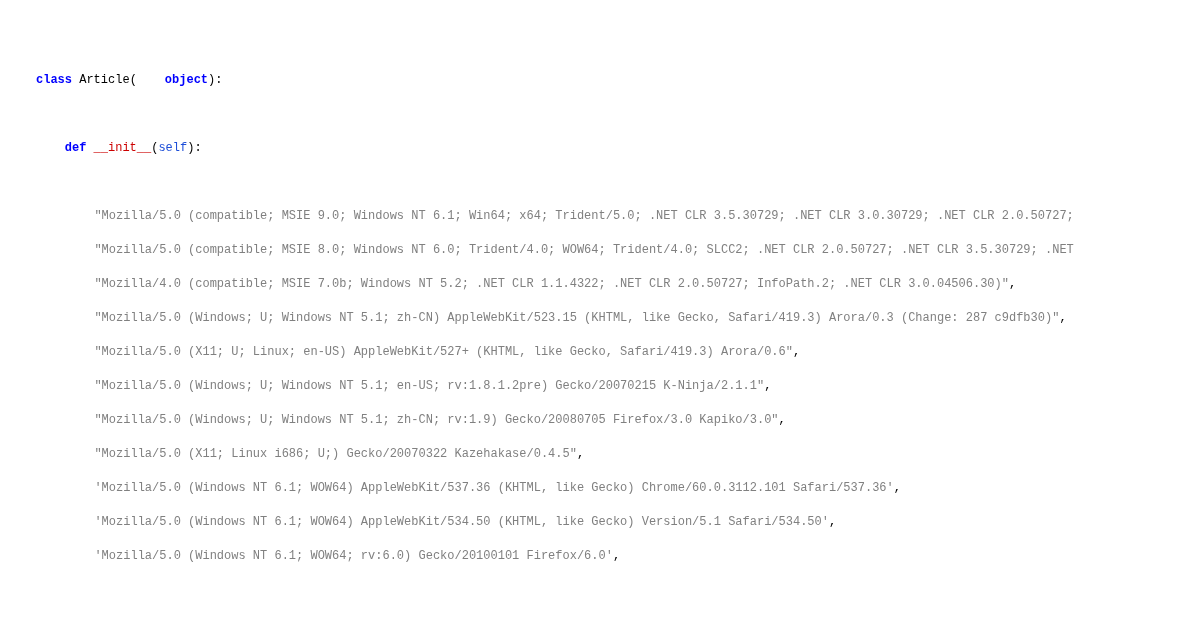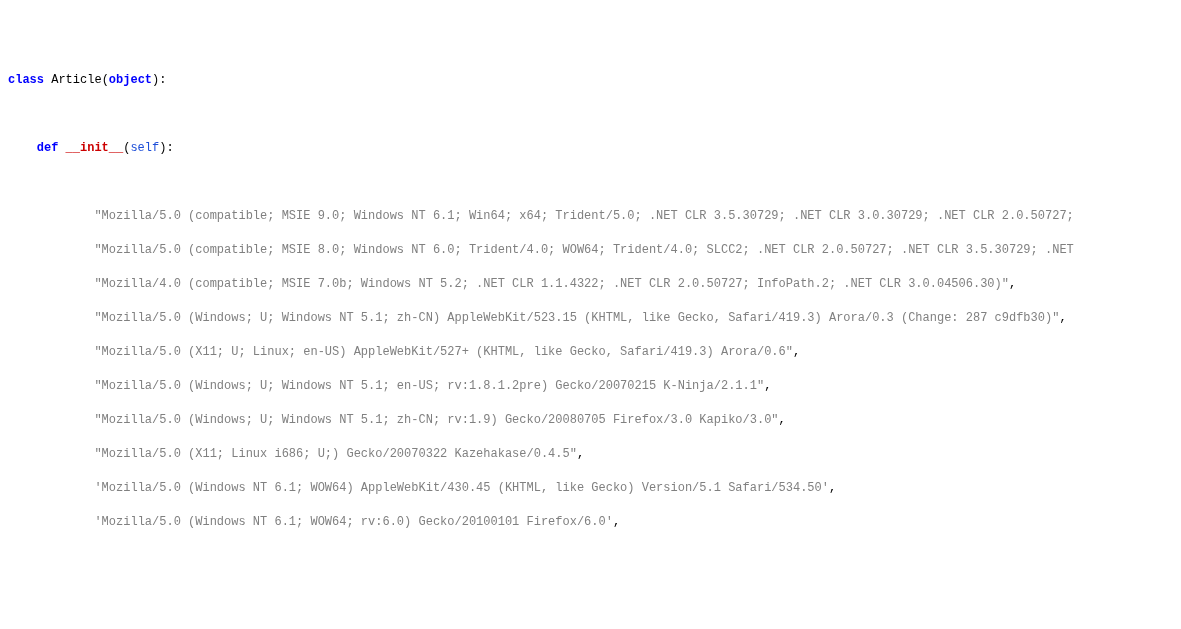--- a/index.html
+++ b/index.html
@@ -6,22 +6,22 @@
   body {
     font-family: Consolas, 'Courier New', monospace;
     font-size: 12px;
     line-height: 17px;
     background: #ffffff;
     color: #000000;
     white-space: pre;
     padding: 4px 8px;
     overflow-x: auto;
   }
-  .kw { color: #0000FF; font-weight: bold; }
-  .magic { color: #CC0000; font-weight: bold; text-align: right; }
+  .kw { color: #0000FF; font-weight: bold; margin-left: 28px; }
+  .magic { color: #CC0000; font-weight: normal; text-align: right; }
   .self { color: #1d4ed8; }
   .str { color: #808080; }
   .line { display: block; }
 </style>
 </head>
 <body>
 
 
 
 <div><span class="line"><span class="kw">class</span><span> Article(</span><span class="kw">object</span><span>):</span></span>
@@ -29,21 +29,22 @@
 <span class="line"><span class="kw">    def </span><span class="magic">__init__</span><span>(</span><span class="self">self</span><span>):</span></span>
 <span class="line"> </span>
 <span class="line"><span>            </span><span class="str">"Mozilla/5.0 (compatible; MSIE 9.0; Windows NT 6.1; Win64; x64; Trident/5.0; .NET CLR 3.5.30729; .NET CLR 3.0.30729; .NET CLR 2.0.50727;</span></span>
 <span class="line"><span>            </span><span class="str">"Mozilla/5.0 (compatible; MSIE 8.0; Windows NT 6.0; Trident/4.0; WOW64; Trident/4.0; SLCC2; .NET CLR 2.0.50727; .NET CLR 3.5.30729; .NET</span></span>
 <span class="line"><span>            </span><span class="str">"Mozilla/4.0 (compatible; MSIE 7.0b; Windows NT 5.2; .NET CLR 1.1.4322; .NET CLR 2.0.50727; InfoPath.2; .NET CLR 3.0.04506.30)"</span><span>,</span></span>
 <span class="line"><span>            </span><span class="str">"Mozilla/5.0 (Windows; U; Windows NT 5.1; zh-CN) AppleWebKit/523.15 (KHTML, like Gecko, Safari/419.3) Arora/0.3 (Change: 287 c9dfb30)"</span><span>,</span></span>
 <span class="line"><span>            </span><span class="str">"Mozilla/5.0 (X11; U; Linux; en-US) AppleWebKit/527+ (KHTML, like Gecko, Safari/419.3) Arora/0.6"</span><span>,</span></span>
 <span class="line"><span>            </span><span class="str">"Mozilla/5.0 (Windows; U; Windows NT 5.1; en-US; rv:1.8.1.2pre) Gecko/20070215 K-Ninja/2.1.1"</span><span>,</span></span>
 <span class="line"><span>            </span><span class="str">"Mozilla/5.0 (Windows; U; Windows NT 5.1; zh-CN; rv:1.9) Gecko/20080705 Firefox/3.0 Kapiko/3.0"</span><span>,</span></span>
 <span class="line"><span>            </span><span class="str">"Mozilla/5.0 (X11; Linux i686; U;) Gecko/20070322 Kazehakase/0.4.5"</span><span>,</span></span>
-<span class="line"><span>            </span><span class="str">'Mozilla/5.0 (Windows NT 6.1; WOW64) AppleWebKit/430.45 (KHTML, like Gecko) Version/5.1 Safari/534.50'</span><span>,</span></span>
+<span class="line"><span>            </span><span class="str">'Mozilla/5.0 (Windows NT 6.1; WOW64) AppleWebKit/537.36 (KHTML, like Gecko) Chrome/60.0.3112.101 Safari/537.36'</span><span>,</span></span>
+<span class="line"><span>            </span><span class="str">'Mozilla/5.0 (Windows NT 6.1; WOW64) AppleWebKit/534.50 (KHTML, like Gecko) Version/5.1 Safari/534.50'</span><span>,</span></span>
 <span class="line"><span>            </span><span class="str">'Mozilla/5.0 (Windows NT 6.1; WOW64; rv:6.0) Gecko/20100101 Firefox/6.0'</span><span>,</span></span>
 
 
 
 
 
 
 
 
 

